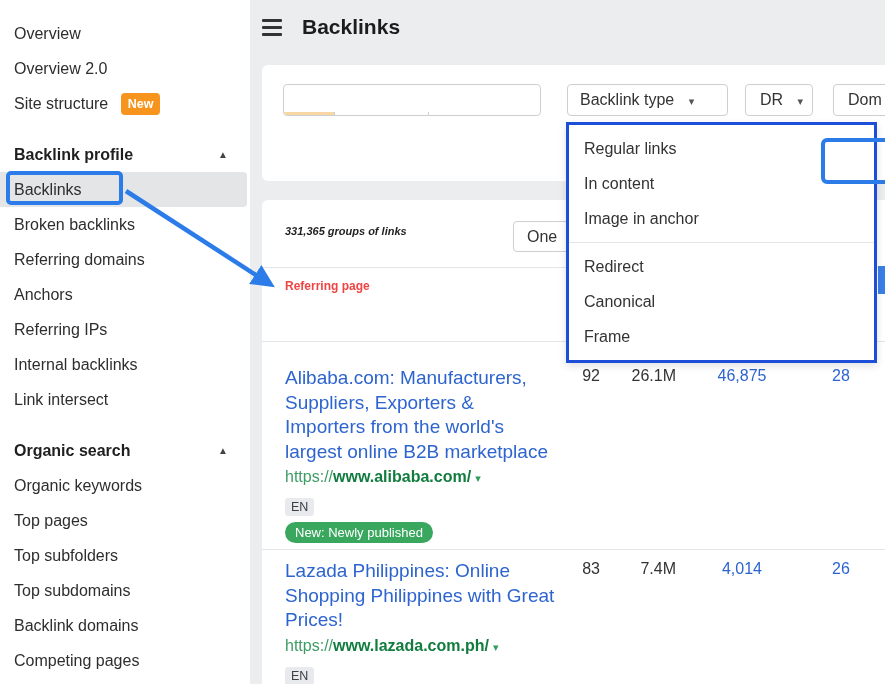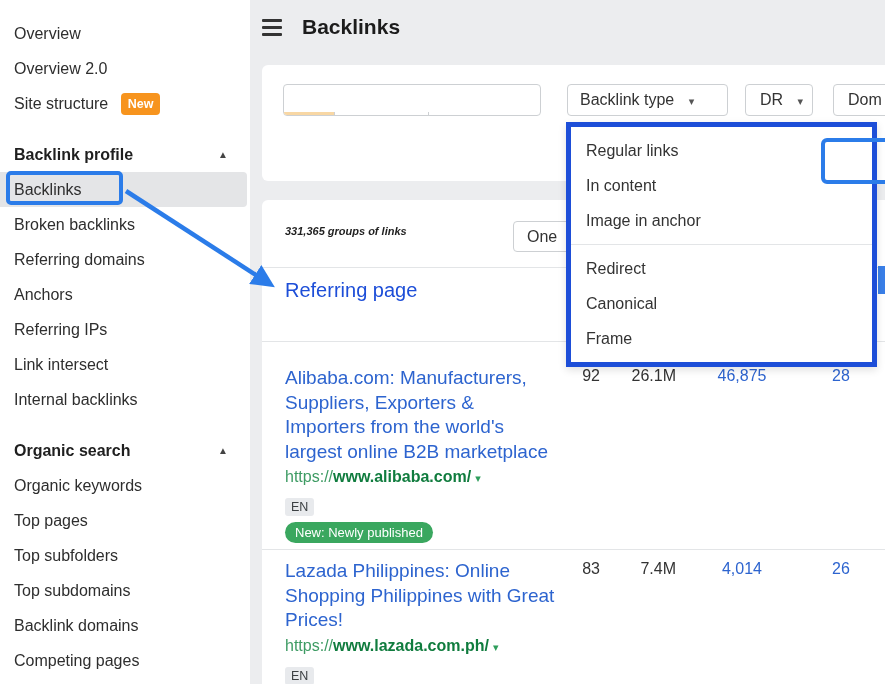--- a/index.html
+++ b/index.html
@@ -55,21 +55,21 @@
 
   
   .results-panel { position:absolute; left:262px; top:200px; width:640px; height:500px;
     background:#fff; border-radius:6px 0 0 0; }
   .count-label { position:absolute; left:23px; top:25px; font-size:11px; font-weight:bold; color:#1f1f1f;font-style:italic; }
   .group-btn { position:absolute; left:251px; top:21px; height:31px; line-height:29px;
     border:1px solid #cdd0d3; border-radius:4px; background:#fff; font-size:16px;
     color:#333; padding:0 13px; width:130px; cursor:pointer; }
   .rule { position:absolute; left:0; width:640px; height:1px; background:#e3e5e7; }
   .rule-1 { top:67px; } .rule-2 { top:141px; } .rule-3 { top:349px; }
-  .col-header { position:absolute; left:23px; top:79px; font-size:20px; font-weight:normal; color:#1d4ed8; }
+  .col-header { position:absolute; left:23px; top:79px; font-size:12px; font-weight:bold; color:#ef4444; }
 
   .row-block { position:absolute; left:23px; width:302px; }
   .row-1 { top:166px; } .row-2 { top:359px; }
   .r-title { font-size:19px; line-height:24.5px; color:#2d64cf; cursor:pointer; }
   .r-title span { display:block; }
   .r-url { font-size:16px; line-height:24px; margin-top:1px; color:#3d9b63; cursor:pointer; white-space:nowrap; }
   .r-url b { color:#107c3e; }
   .url-caret { font-size:11px; color:#2e9e5b; margin-left:4px; }
   .lang-badge { display:inline-block; margin-top:8px; background:#e8eaed; color:#3c4043;
     font-size:12.5px; padding:2px 6px; border-radius:3px; }
@@ -77,21 +77,21 @@
     font-size:13px; padding:3px 10px; border-radius:11px; }
 
   .metric { position:absolute; font-size:16px; color:#333; text-align:right; }
   .metric.link { color:#2d64cf; cursor:pointer;text-align:center; }
   .mrow-1 { top:167px; } .mrow-2 { top:360px; }
   .m1 { left:270px; width:68px; } .m2 { left:346px; width:68px; }
   .m3 { left:436px; width:88px; } .m4 { left:540px; width:78px; }
 
   
   .dropdown { position:absolute; left:566px; top:122px; width:311px; background:#fff;
-    border:5px solid #1d4ed8; box-shadow:0 3px 8px rgba(0,0,0,0.12); z-index:50; padding:6px 0; }
+    border:3px solid #1d4ed8; box-shadow:0 3px 8px rgba(0,0,0,0.12); z-index:50; padding:6px 0; }
   .dd-item { height:35px; line-height:35px; padding-left:15px; font-size:16px; color:#333; cursor:pointer; }
   .dd-divider { height:1px; background:#e3e5e7; margin:6px 0; }
 
   
   .hl-box { position:absolute; border:4px solid #2b7ce9; border-radius:6px; z-index:60; pointer-events:none; }
   .hl-sidebar { left:6px; top:171px; width:117px; height:34px; border-radius:5px; }
   .hl-backlink-type { left:559px; top:73px; width:172px; height:46px; }
   .arrow-overlay { position:absolute; left:0; top:0; width:885px; height:684px; z-index:40; pointer-events:none; }
   .clipped-blue { position:absolute; left:878px; top:266px; width:7px; height:28px; background:#3a7fe8; z-index:45; }
 </style>
@@ -110,22 +110,22 @@
 
   <div class="shead">
     <span>Backlink profile</span>
     <span class="caret-up">▲</span>
   </div>
   <div class="sitem selected">Backlinks</div>
   <div class="sitem">Broken backlinks</div>
   <div class="sitem">Referring domains</div>
   <div class="sitem">Anchors</div>
   <div class="sitem">Referring IPs</div>
+  <div class="sitem">Internal backlinks</div>
   <div class="sitem">Link intersect</div>
-  <div class="sitem">Internal backlinks</div>
 
   <div class="shead">
     <span>Organic search</span>
     <span class="caret-up">▲</span>
   </div>
   <div class="sitem">Organic keywords</div>
   <div class="sitem">Top pages</div>
   <div class="sitem">Top subfolders</div>
   <div class="sitem">Top subdomains</div>
   <div class="sitem">Backlink domains</div>

